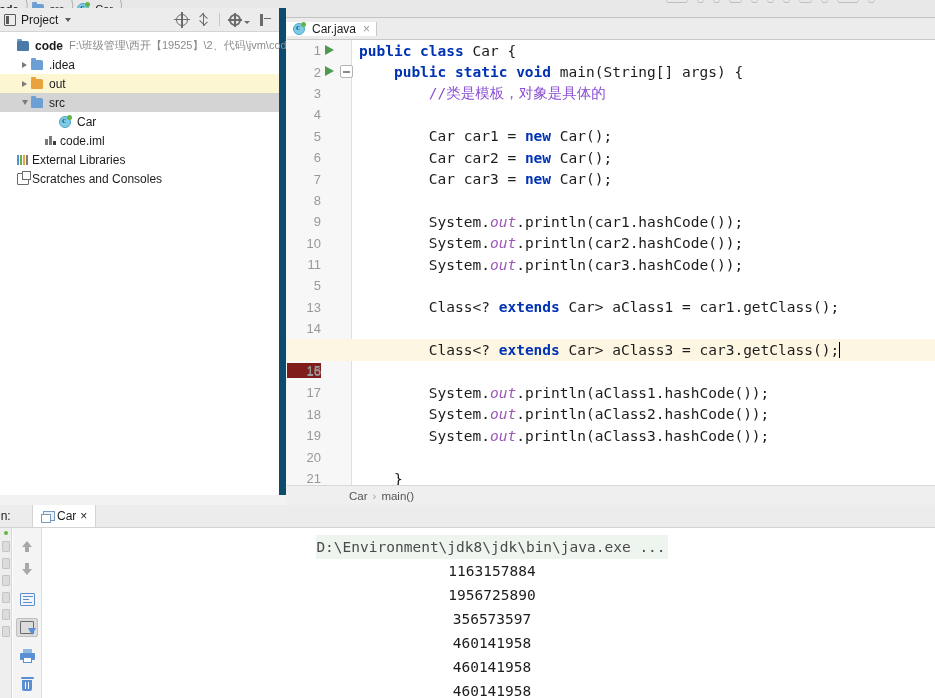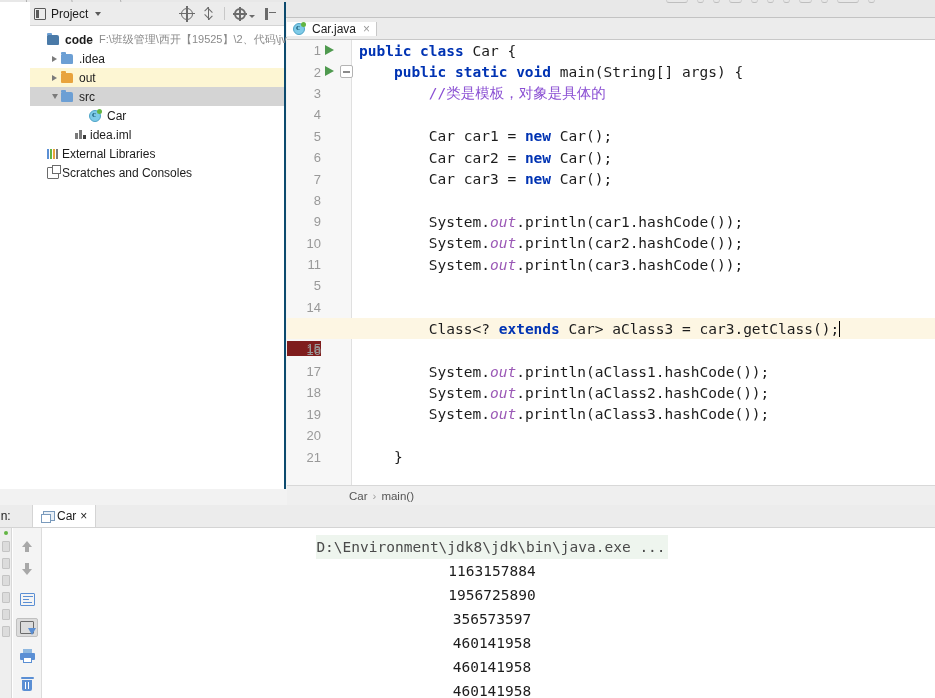--- a/index.html
+++ b/index.html
@@ -54,22 +54,22 @@
   .tb-ghost {
     width: 13px; height: 6px; margin-top: -3px;
     border-bottom: 1px solid #b4b4b4; border-left: 1px solid #c8c8c8;
     border-right: 1px solid #c8c8c8; border-radius: 0 0 3px 3px; opacity: .8;
   }
   .tb-ghost.wide { width: 22px; }
   .tb-ghost.narrow { width: 7px; }
 
   
   .project-panel {
-    position: absolute; left: 0; top: 2px; width: 286px; height: 487px;
-    background: #ffffff; border-right: 2px solid #0c4a6e; padding-left: 30px;
+    position: absolute; left: 0; top: 8px; width: 286px; height: 487px;
+    background: #ffffff; border-right: 7px solid #0c4a6e;
   }
   .project-header {
     height: 24px; background: #ececec; border-bottom: 1px solid #d4d4d4;
     display: flex; align-items: center; padding: 0 4px;
   }
   .proj-title { font-size: 12px; color: #1c1c1c; margin-left: 5px; }
   .ic-proj-window {
     width: 12px; height: 12px; border: 1.4px solid #5a5a5a; border-radius: 1px;
     position: relative; flex: none;
   }
@@ -448,21 +448,21 @@
           <span class="tree-label">Car</span>
         </div>
         <div class="tree-row">
           <span style="display:inline-block;width:28px"></span>
           <span class="arrow"></span>
           <span class="ic-iml">
             <span class="b1"></span>
             <span class="b2"></span>
             <span class="b3"></span>
           </span>
-          <span class="tree-label">idea.iml</span>
+          <span class="tree-label">code.iml</span>
         </div>
         <div class="tree-row">
           <span style="display:inline-block;width:0px"></span>
           <span class="arrow"></span>
           <span class="ic-lib">
             <span></span>
             <span></span>
             <span></span>
             <span></span>
           </span>
@@ -533,20 +533,24 @@
             <span class="lnum">10</span>
             <span class="ctext">        System.<span class="fld">out</span>.println(car2.hashCode());</span>
           </div>
           <div class="cline">
             <span class="lnum">11</span>
             <span class="ctext">        System.<span class="fld">out</span>.println(car3.hashCode());</span>
           </div>
           <div class="cline">
             <span class="lnum">5</span>
             <span class="ctext"></span>
+          </div>
+          <div class="cline">
+            <span class="lnum">13</span>
+            <span class="ctext">        Class&lt;? <span class="kw">extends </span>Car&gt; aClass1 = car1.getClass();</span>
           </div>
           <div class="cline">
             <span class="lnum">14</span>
           </div>
           <div class="cline hl">
             <span class="lnum">15</span>
             <span class="ctext">        Class&lt;? <span class="kw">extends </span>Car&gt; aClass3 = car3.getClass();<span class="caret"></span></span>
           </div>
           <div class="cline">
             <span class="lnum">16</span>

